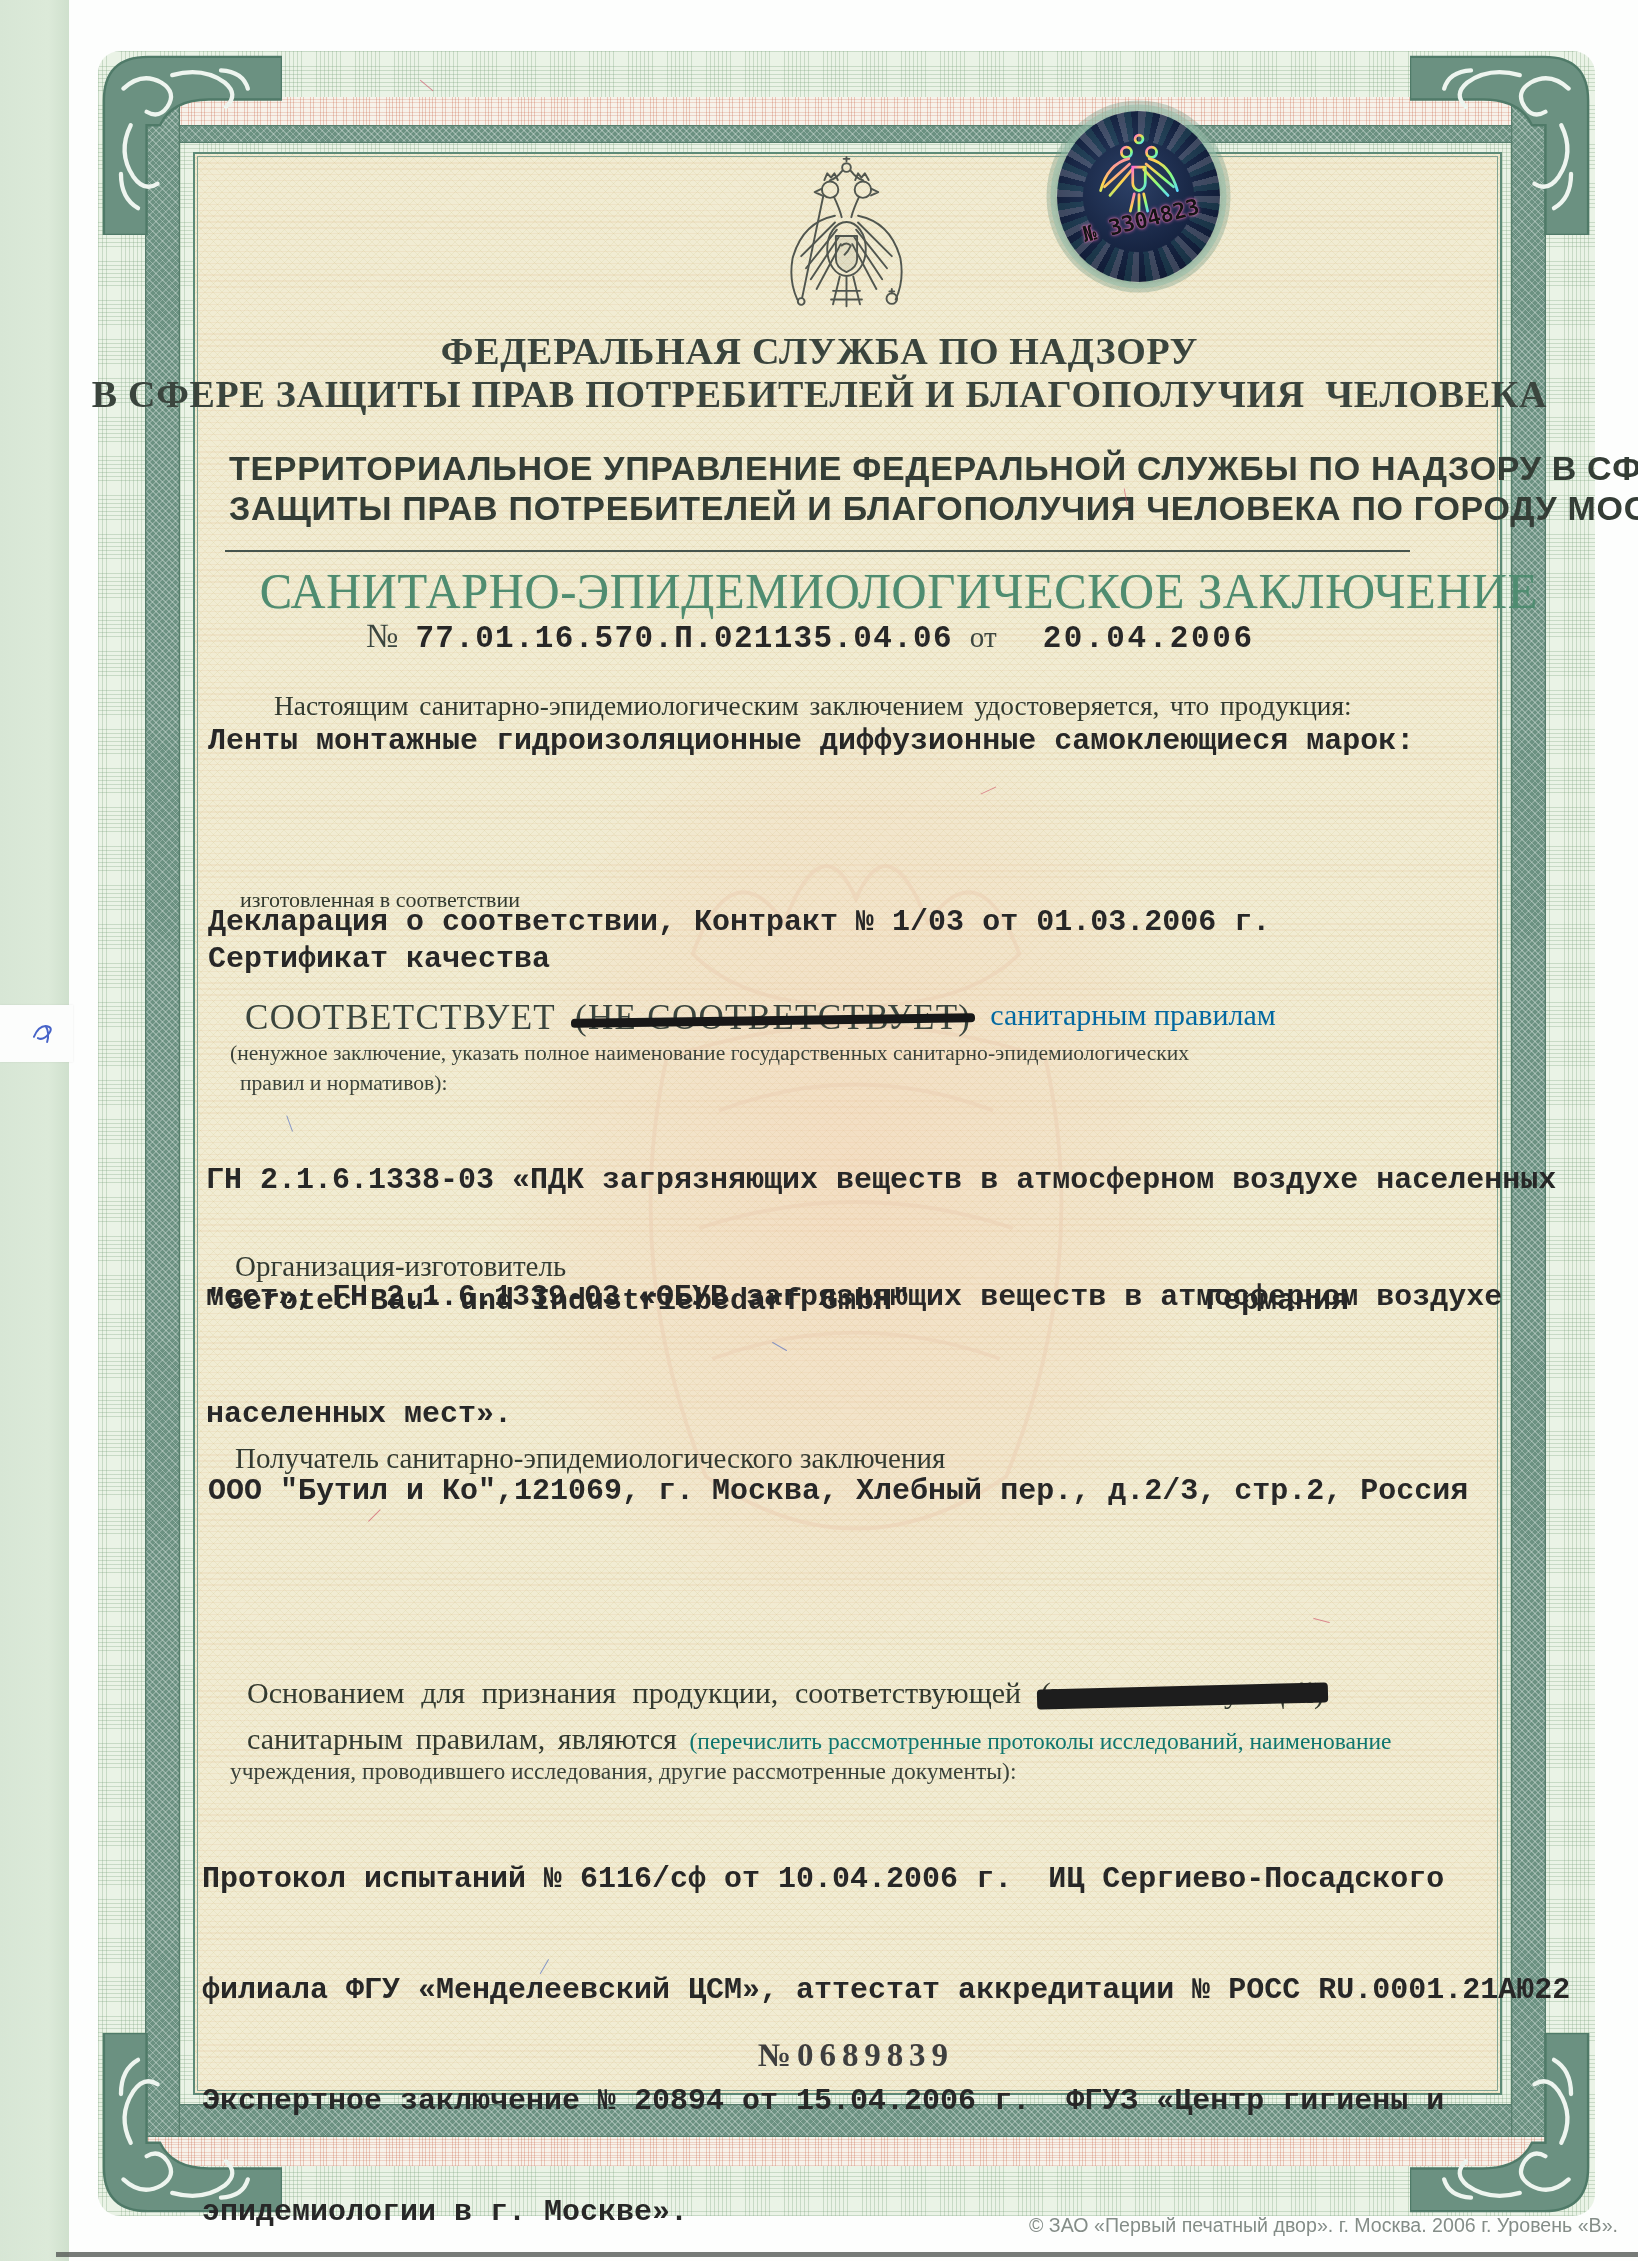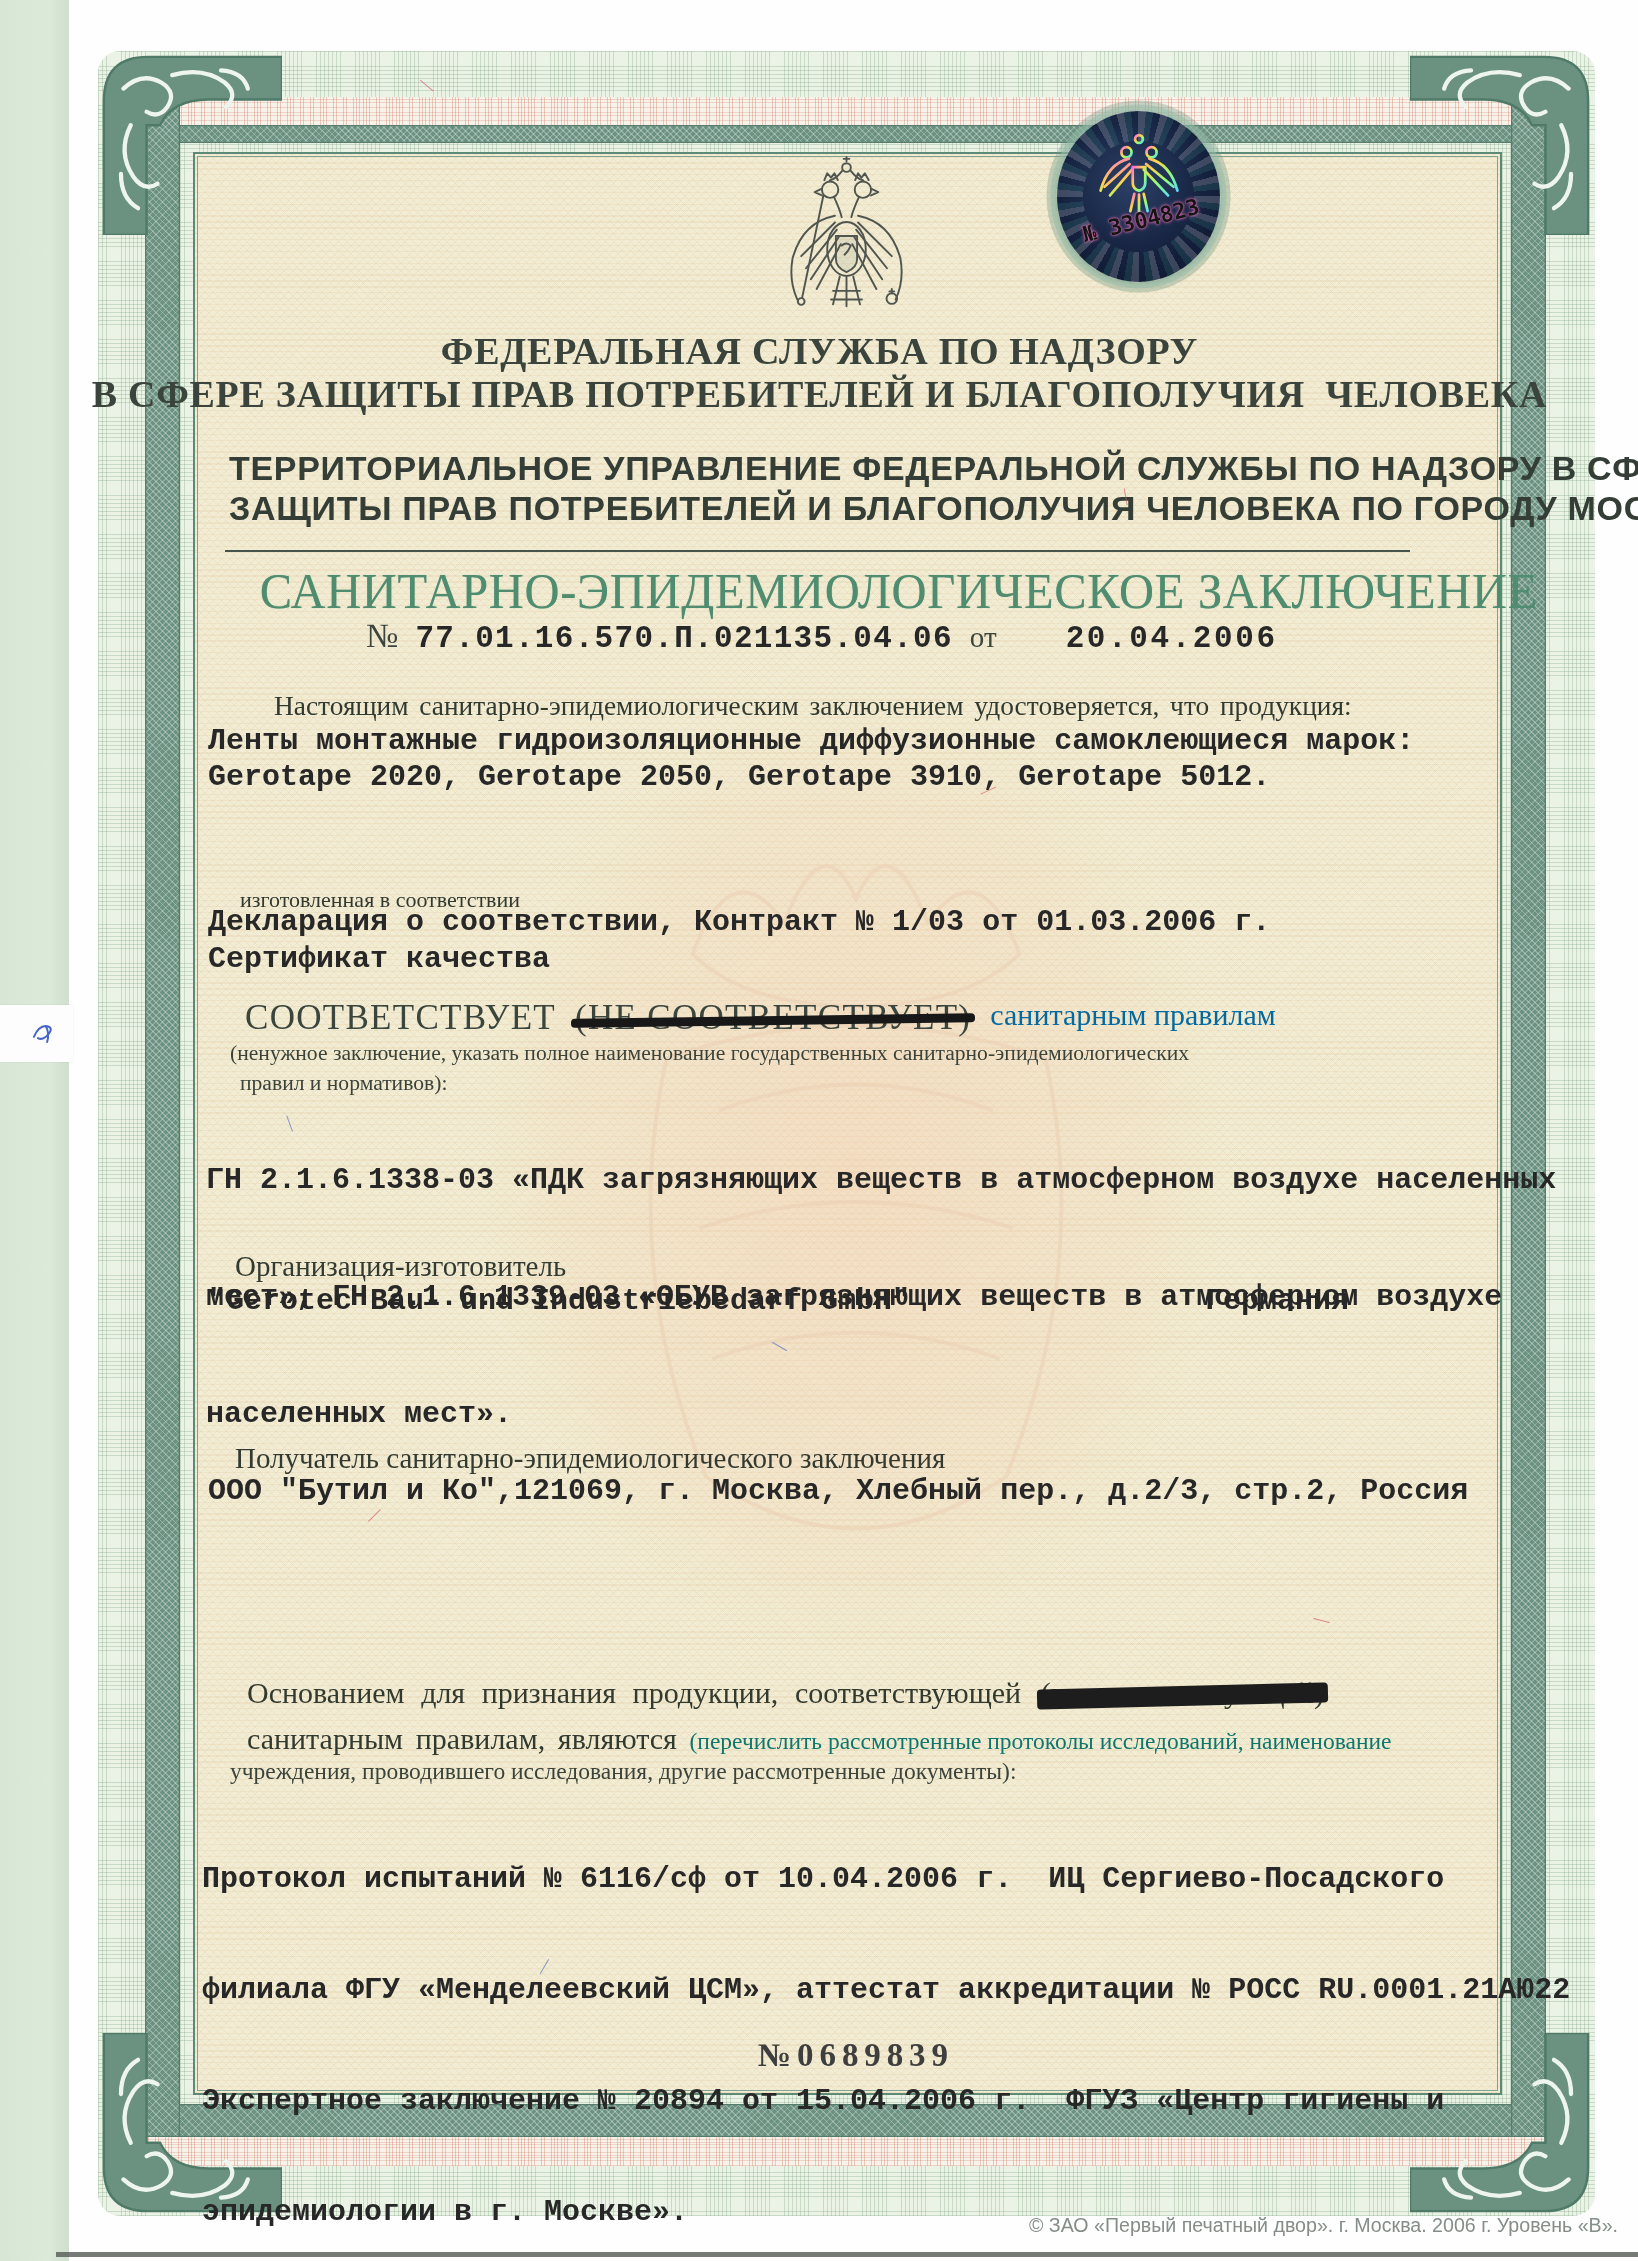--- a/index.html
+++ b/index.html
@@ -195,26 +195,25 @@
   <div class="abs terr" style="top:449px;">ТЕРРИТОРИАЛЬНОЕ УПРАВЛЕНИЕ ФЕДЕРАЛЬНОЙ СЛУЖБЫ ПО НАДЗОРУ В СФЕРЕ</div>
   <div class="abs terr" style="top:489px;">ЗАЩИТЫ ПРАВ ПОТРЕБИТЕЛЕЙ И БЛАГОПОЛУЧИЯ ЧЕЛОВЕКА ПО ГОРОДУ МОСКВЕ</div>
   <div class="abs" style="left:225px;top:550px;width:1185px;height:2px;background:#46544c;"></div>
 
   <div class="abs doc-title serif" style="top:562px;">САНИТАРНО-ЭПИДЕМИОЛОГИЧЕСКОЕ ЗАКЛЮЧЕНИЕ</div>
 
   <div class="abs numrow">
     <span class="serif" style="font-size:34px;color:#3c463f;">№</span>
     <span class="mono" style="font-size:31px;letter-spacing:1.3px;">77.01.16.570.П.021135.04.06</span>
     <span class="serif" style="font-size:29px;color:#3c463f;">от</span>
-    <span class="mono" style="font-size:31px;letter-spacing:2.6px;margin-left:52px;">20.04.2006</span>
+    <span class="mono" style="font-size:31px;letter-spacing:2.6px;margin-left:29px;">20.04.2006</span>
   </div>
 
   <div class="abs serif" style="left:274px;top:691px;font-size:27.4px;word-spacing:3.9px;">Настоящим санитарно-эпидемиологическим заключением удостоверяется, что продукция:</div>
   <div class="abs mono" style="left:208px;top:724px;">Ленты монтажные гидроизоляционные диффузионные самоклеющиеся марок:</div>
-  <div class="abs mono" style="left:208px;top:760px;">Gerotape 2020, Gerotape 2050, Gerotape 3910, Gerotape 5012.</div>
 
   <div class="abs serif" style="left:240px;top:887px;font-size:22px;">изготовленная в соответствии</div>
   <div class="abs mono" style="left:208px;top:905px;">Декларация о соответствии, Контракт № 1/03 от 01.03.2006 г.</div>
   <div class="abs mono" style="left:208px;top:942px;">Сертификат качества</div>
 
   <div class="abs" style="left:245px;top:998px;display:flex;align-items:flex-start;gap:19px;">
     <span class="serif" style="font-size:35px;letter-spacing:1.3px;color:#3a453e;">СООТВЕТСТВУЕТ</span>
     <span class="serif strike" style="font-size:35px;letter-spacing:1.3px;color:#3a453e;">(НЕ СООТВЕТСТВУЕТ)</span>
     <span class="serif" style="font-size:30px;color:#0369a1;">санитарным правилам</span>
   </div>

